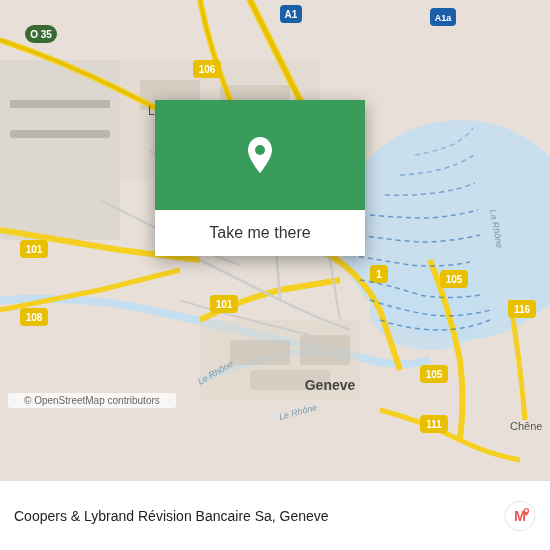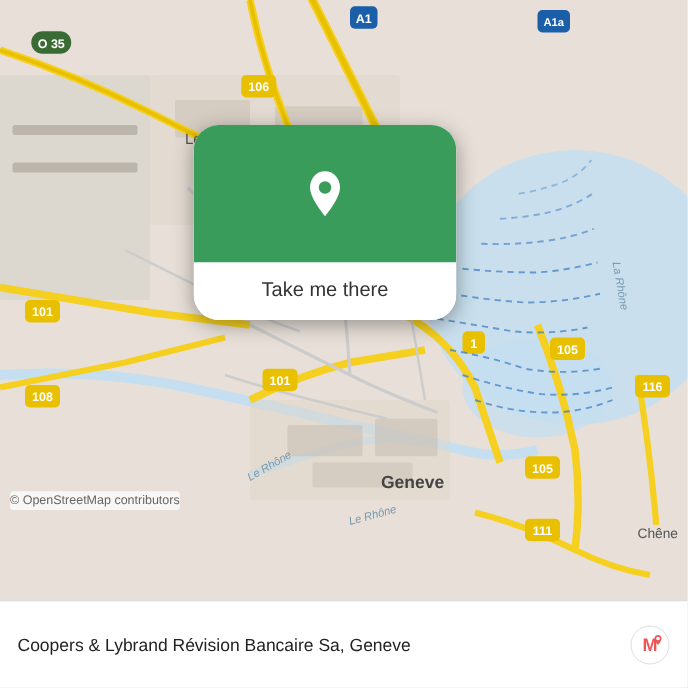--- a/index.html
+++ b/index.html
@@ -26,21 +26,21 @@
       height: 100%;
     }
 
     
     #popup-card {
       position: absolute;
       top: 100px;
       left: 155px;
       width: 210px;
       background: white;
-      border-radius: 20px;
+      border-radius: 0;
       overflow: hidden;
       box-shadow: 0 4px 16px rgba(0,0,0,0.35);
     }
 
     #popup-green {
       background: #3a9c5a;
       height: 110px;
       display: flex;
       align-items: center;
       justify-content: center;
@@ -76,21 +76,21 @@
       gap: 10px;
     }
 
     #attribution {
       font-size: 10px;
       color: #666;
       position: absolute;
       bottom: 72px;
       left: 8px;
       background: rgba(255,255,255,0.75);
-      padding: 2px 0;
+      padding: 2px 16px;
       border-radius: 3px;
     }
 
     #place-name {
       font-size: 14px;
       color: #222;
       font-weight: 400;
       flex: 1;
     }
 

